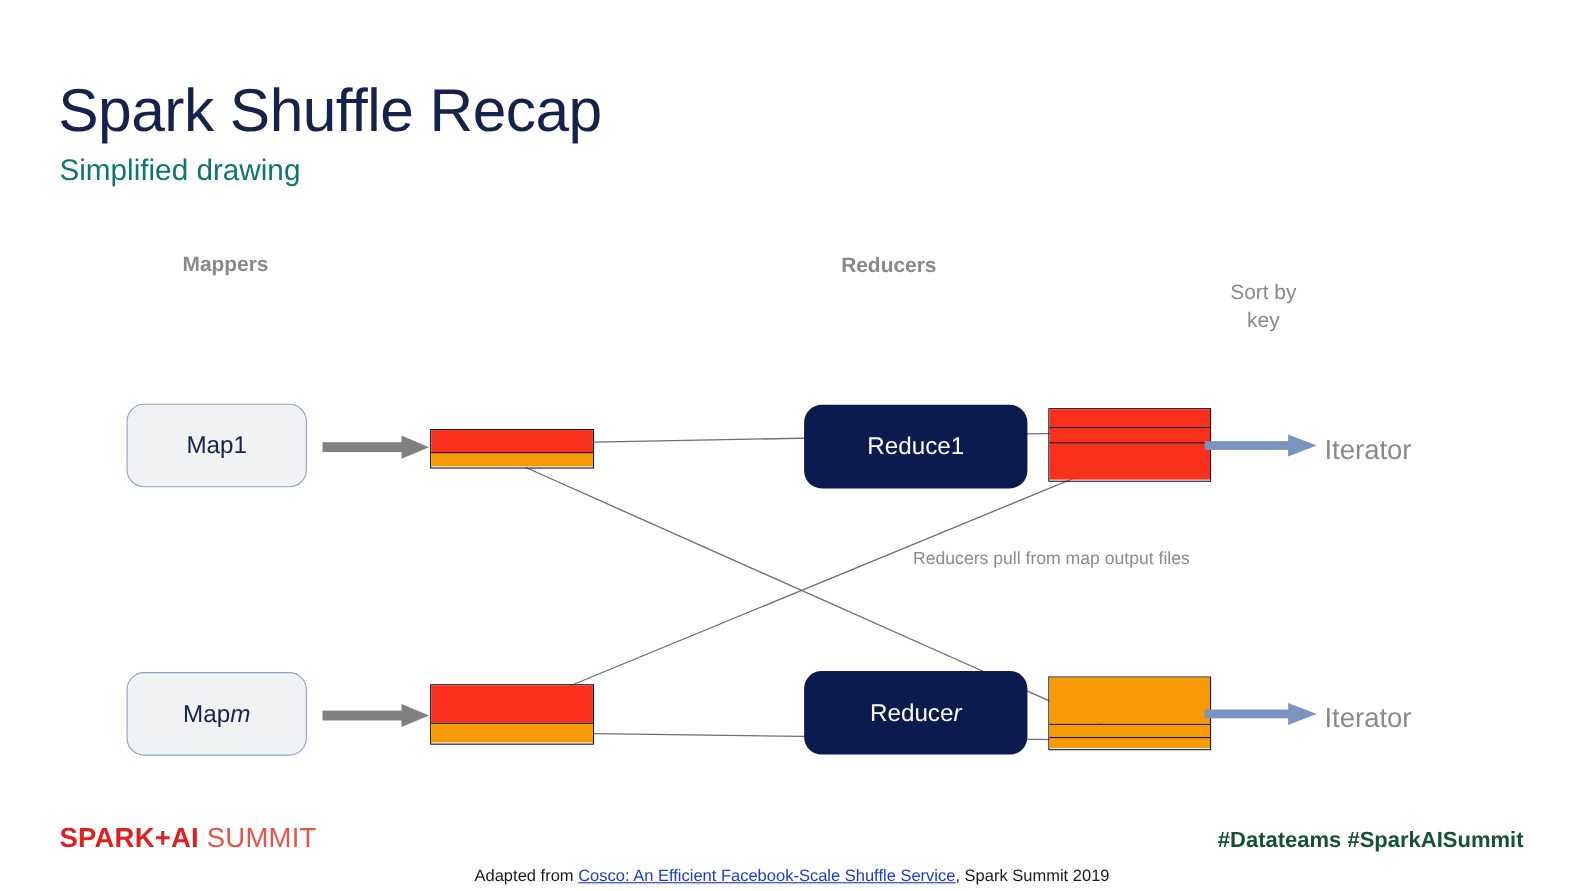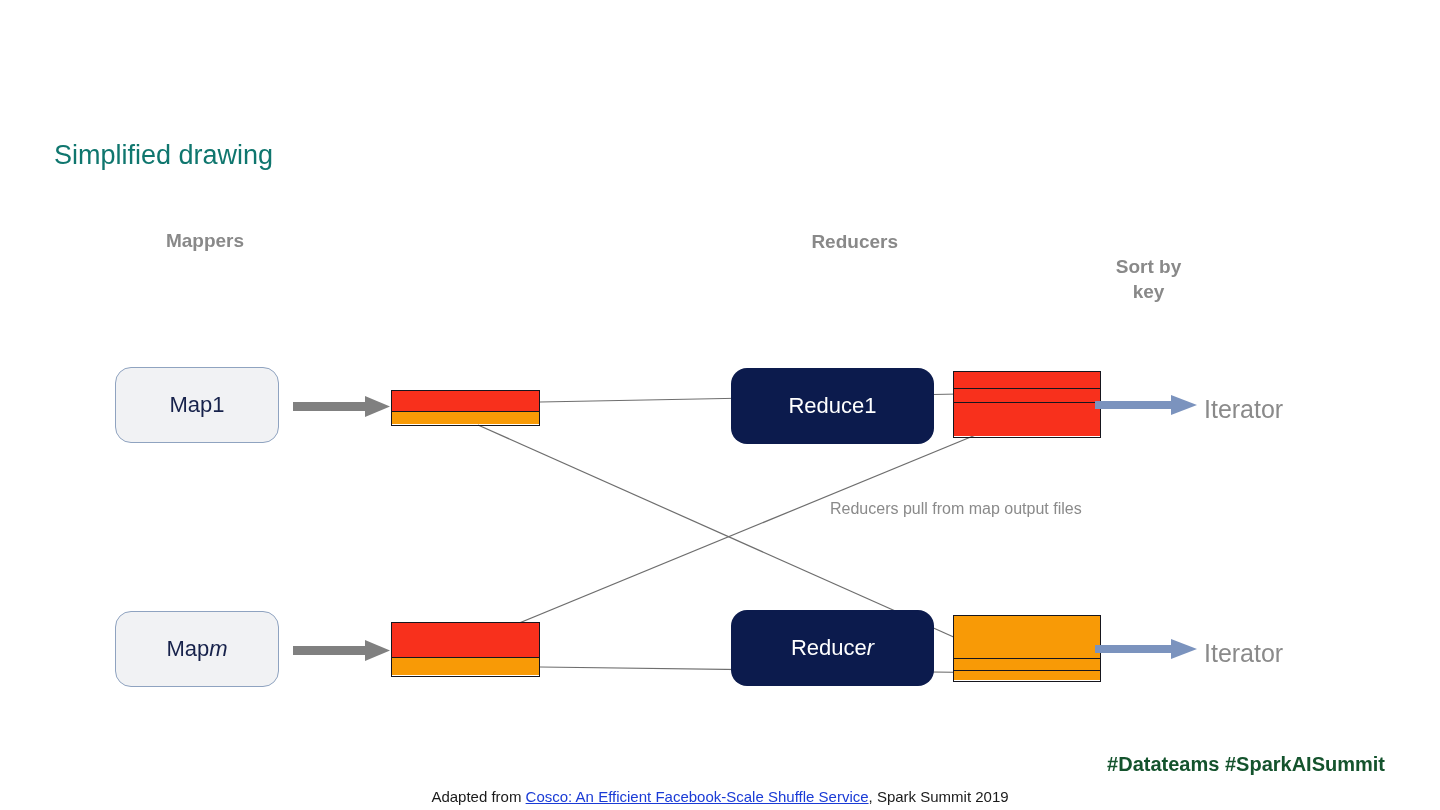--- a/index.html
+++ b/index.html
@@ -66,29 +66,28 @@
   }
   #head-mof .sub {
     font-weight: normal;
     font-size: 19px;
   }
   #head-reducers {
     left: 718px;
     top: 231px;
     width: 180px;
     font-size: 19px;
-    text-align: right;
   }
   #head-sort {
     left: 1086px;
     top: 254px;
     width: 125px;
     font-size: 19px;
     line-height: 25px;
-    font-weight: bold;
+    font-weight: normal;
   }
 
   
   .mapbox {
     position: absolute;
     width: 164px;
     height: 76px;
     background: #F1F2F4;
     border: 1.5px solid #8FA3C0;
     border-radius: 16px;
@@ -230,20 +229,21 @@
   #attribution a {
     color: #1A3BD6;
     text-decoration: underline;
   }
 </style>
 </head>
 <body>
 
 <div id="slide">
 
+  <div id="title">Spark Shuffle Recap</div>
   <div id="subtitle">Simplified drawing</div>
 
   <div class="colhead bold" id="head-mappers">Mappers</div>
 
 
   <div class="colhead bold" id="head-reducers">Reducers</div>
 
   <div class="colhead" id="head-sort">
     <div>Sort by</div>
     <div>key</div>
@@ -321,20 +321,23 @@
   <svg class="blue-arrow" id="blue-arrow-2" width="105" height="28" viewBox="0 0 105 28">
     <rect x="0" y="9" width="78" height="8" fill="#7B93BE"></rect>
     <polygon points="76,3 102,13 76,23" fill="#7B93BE"></polygon>
   </svg>
 
   <div class="iterator-label" id="iterator-1">Iterator</div>
   <div class="iterator-label" id="iterator-2">Iterator</div>
 
   <div id="annotation">Reducers pull from map output files</div>
 
+  <div id="logo">
+    <span class="bold">SPARK+AI</span><span class="light"> SUMMIT</span>
+  </div>
 
   <div id="hashtags">#Datateams  #SparkAISummit</div>
 
   <div id="attribution">
     <span>Adapted from </span><a href="#">Cosco: An Efficient Facebook-Scale Shuffle Service</a><span>, Spark Summit 2019</span>
   </div>
 
 </div>
 
 </body></html>

